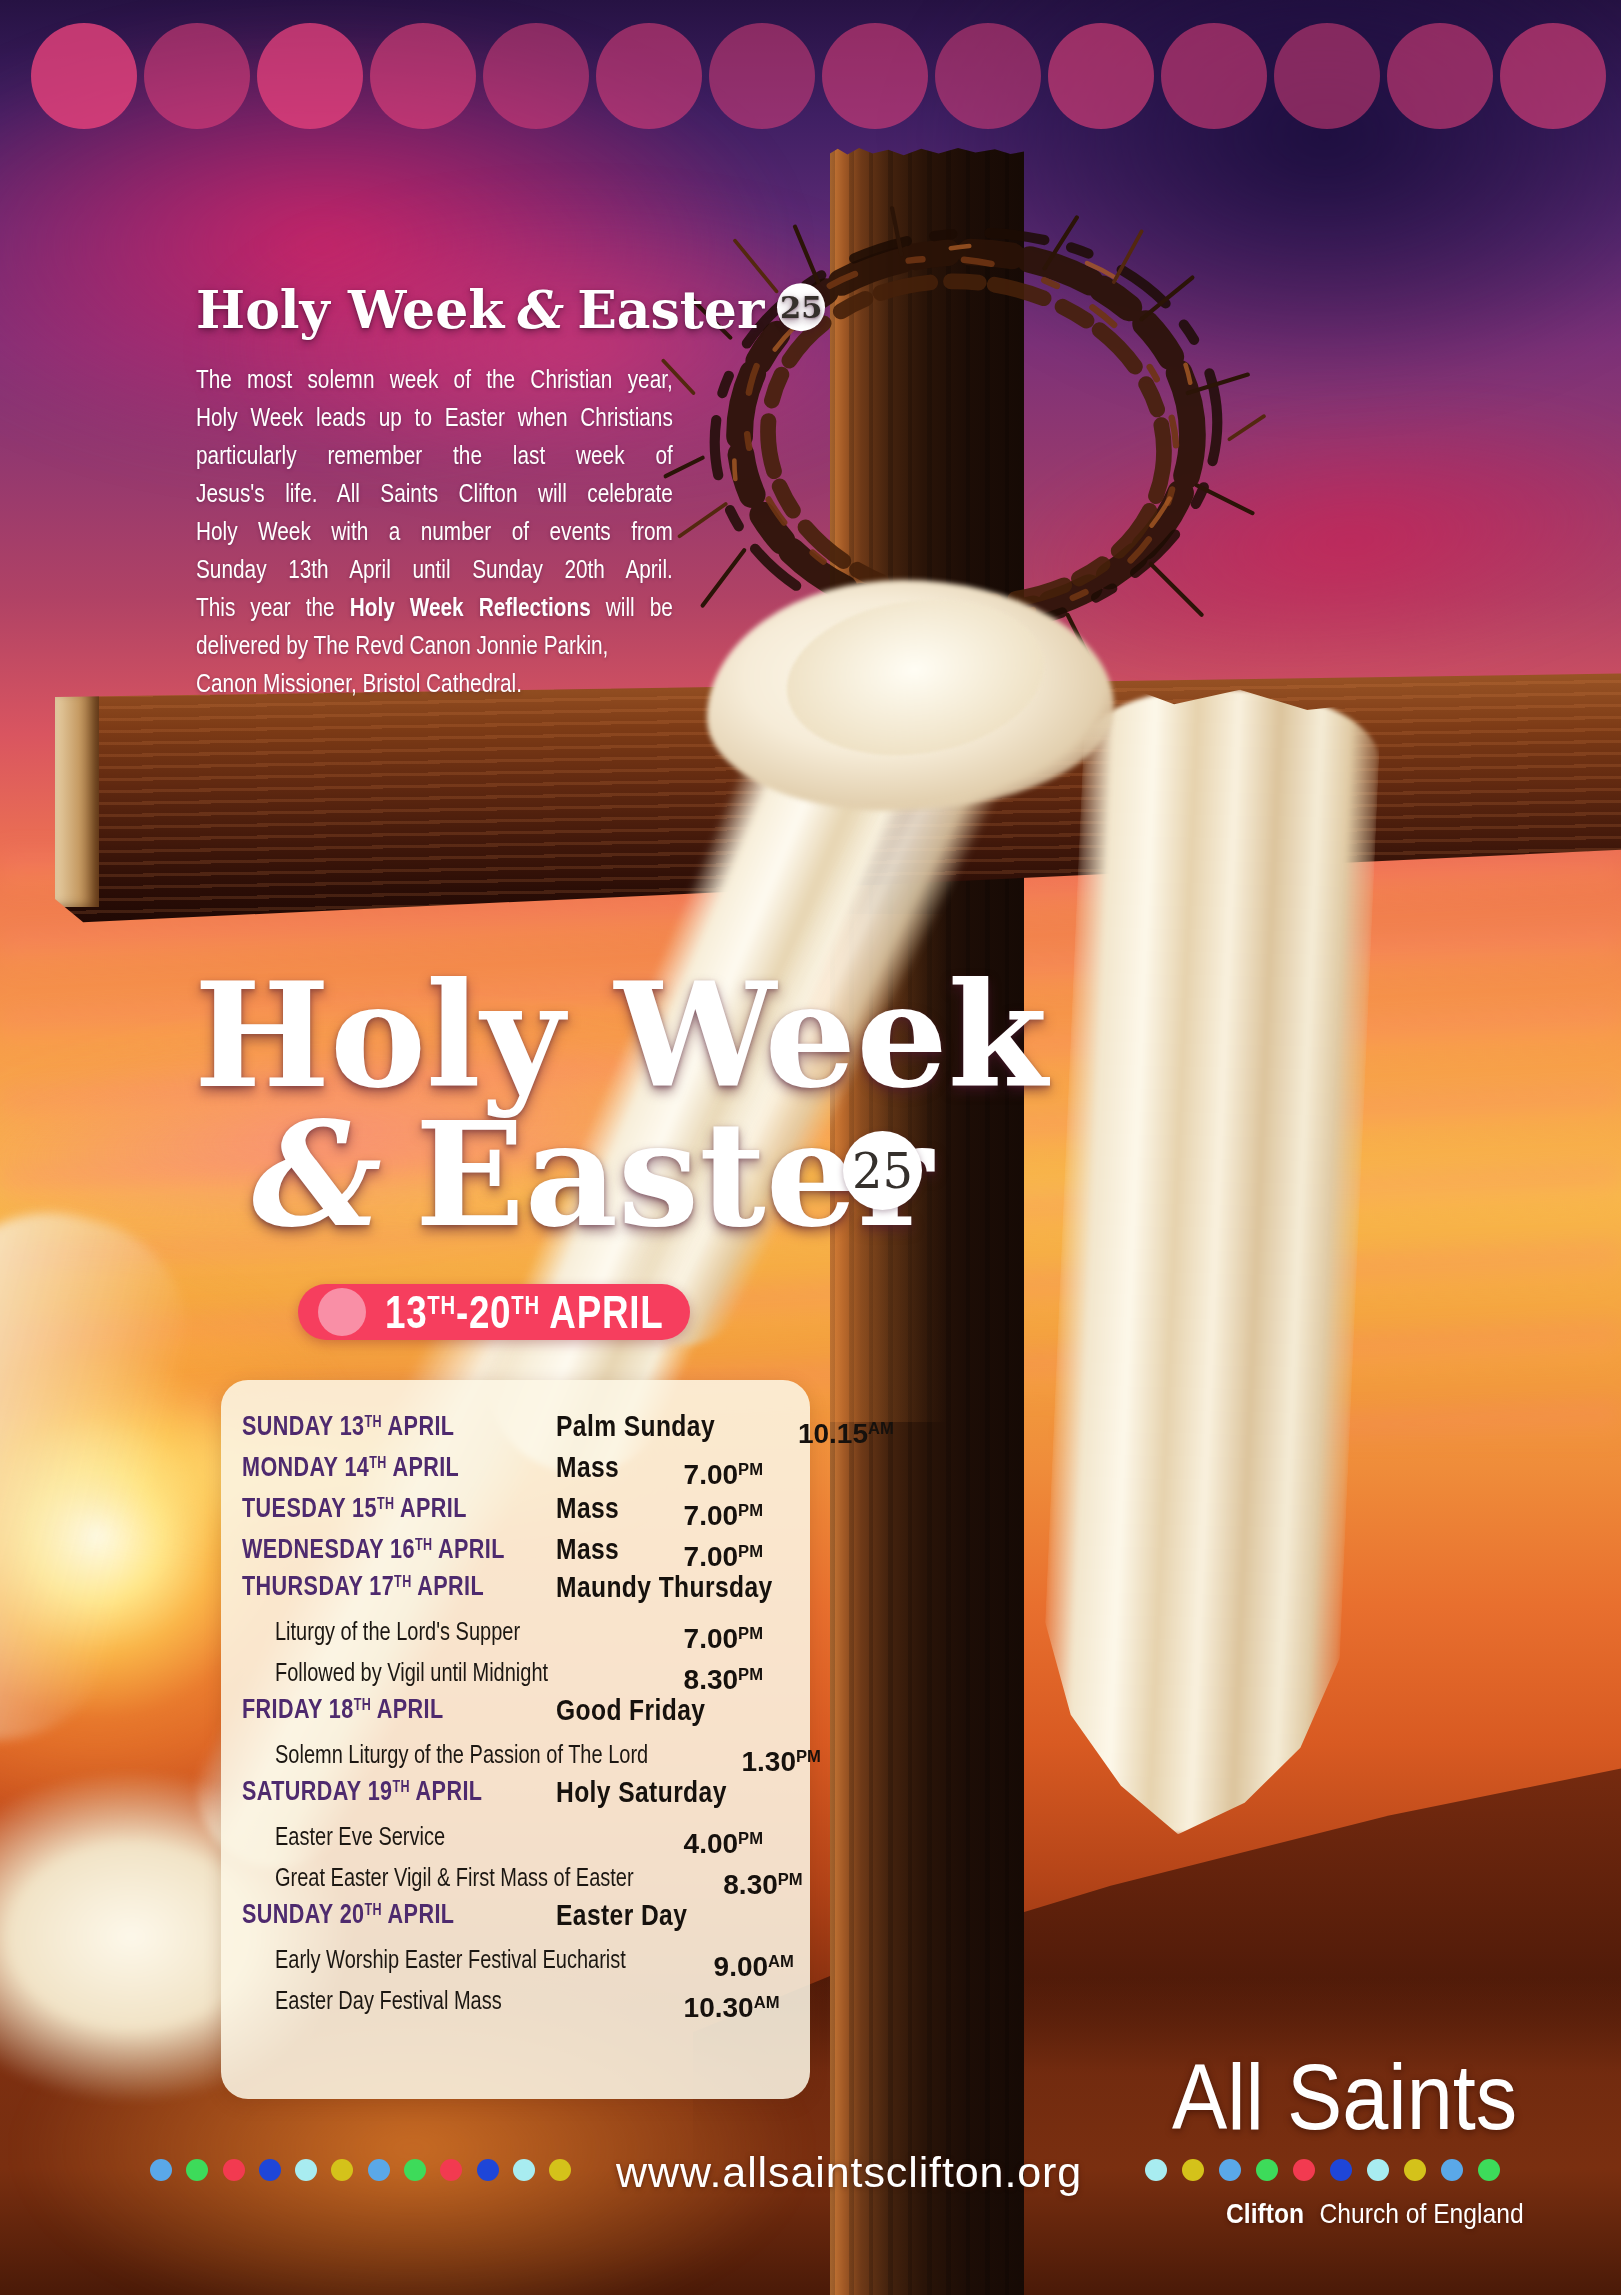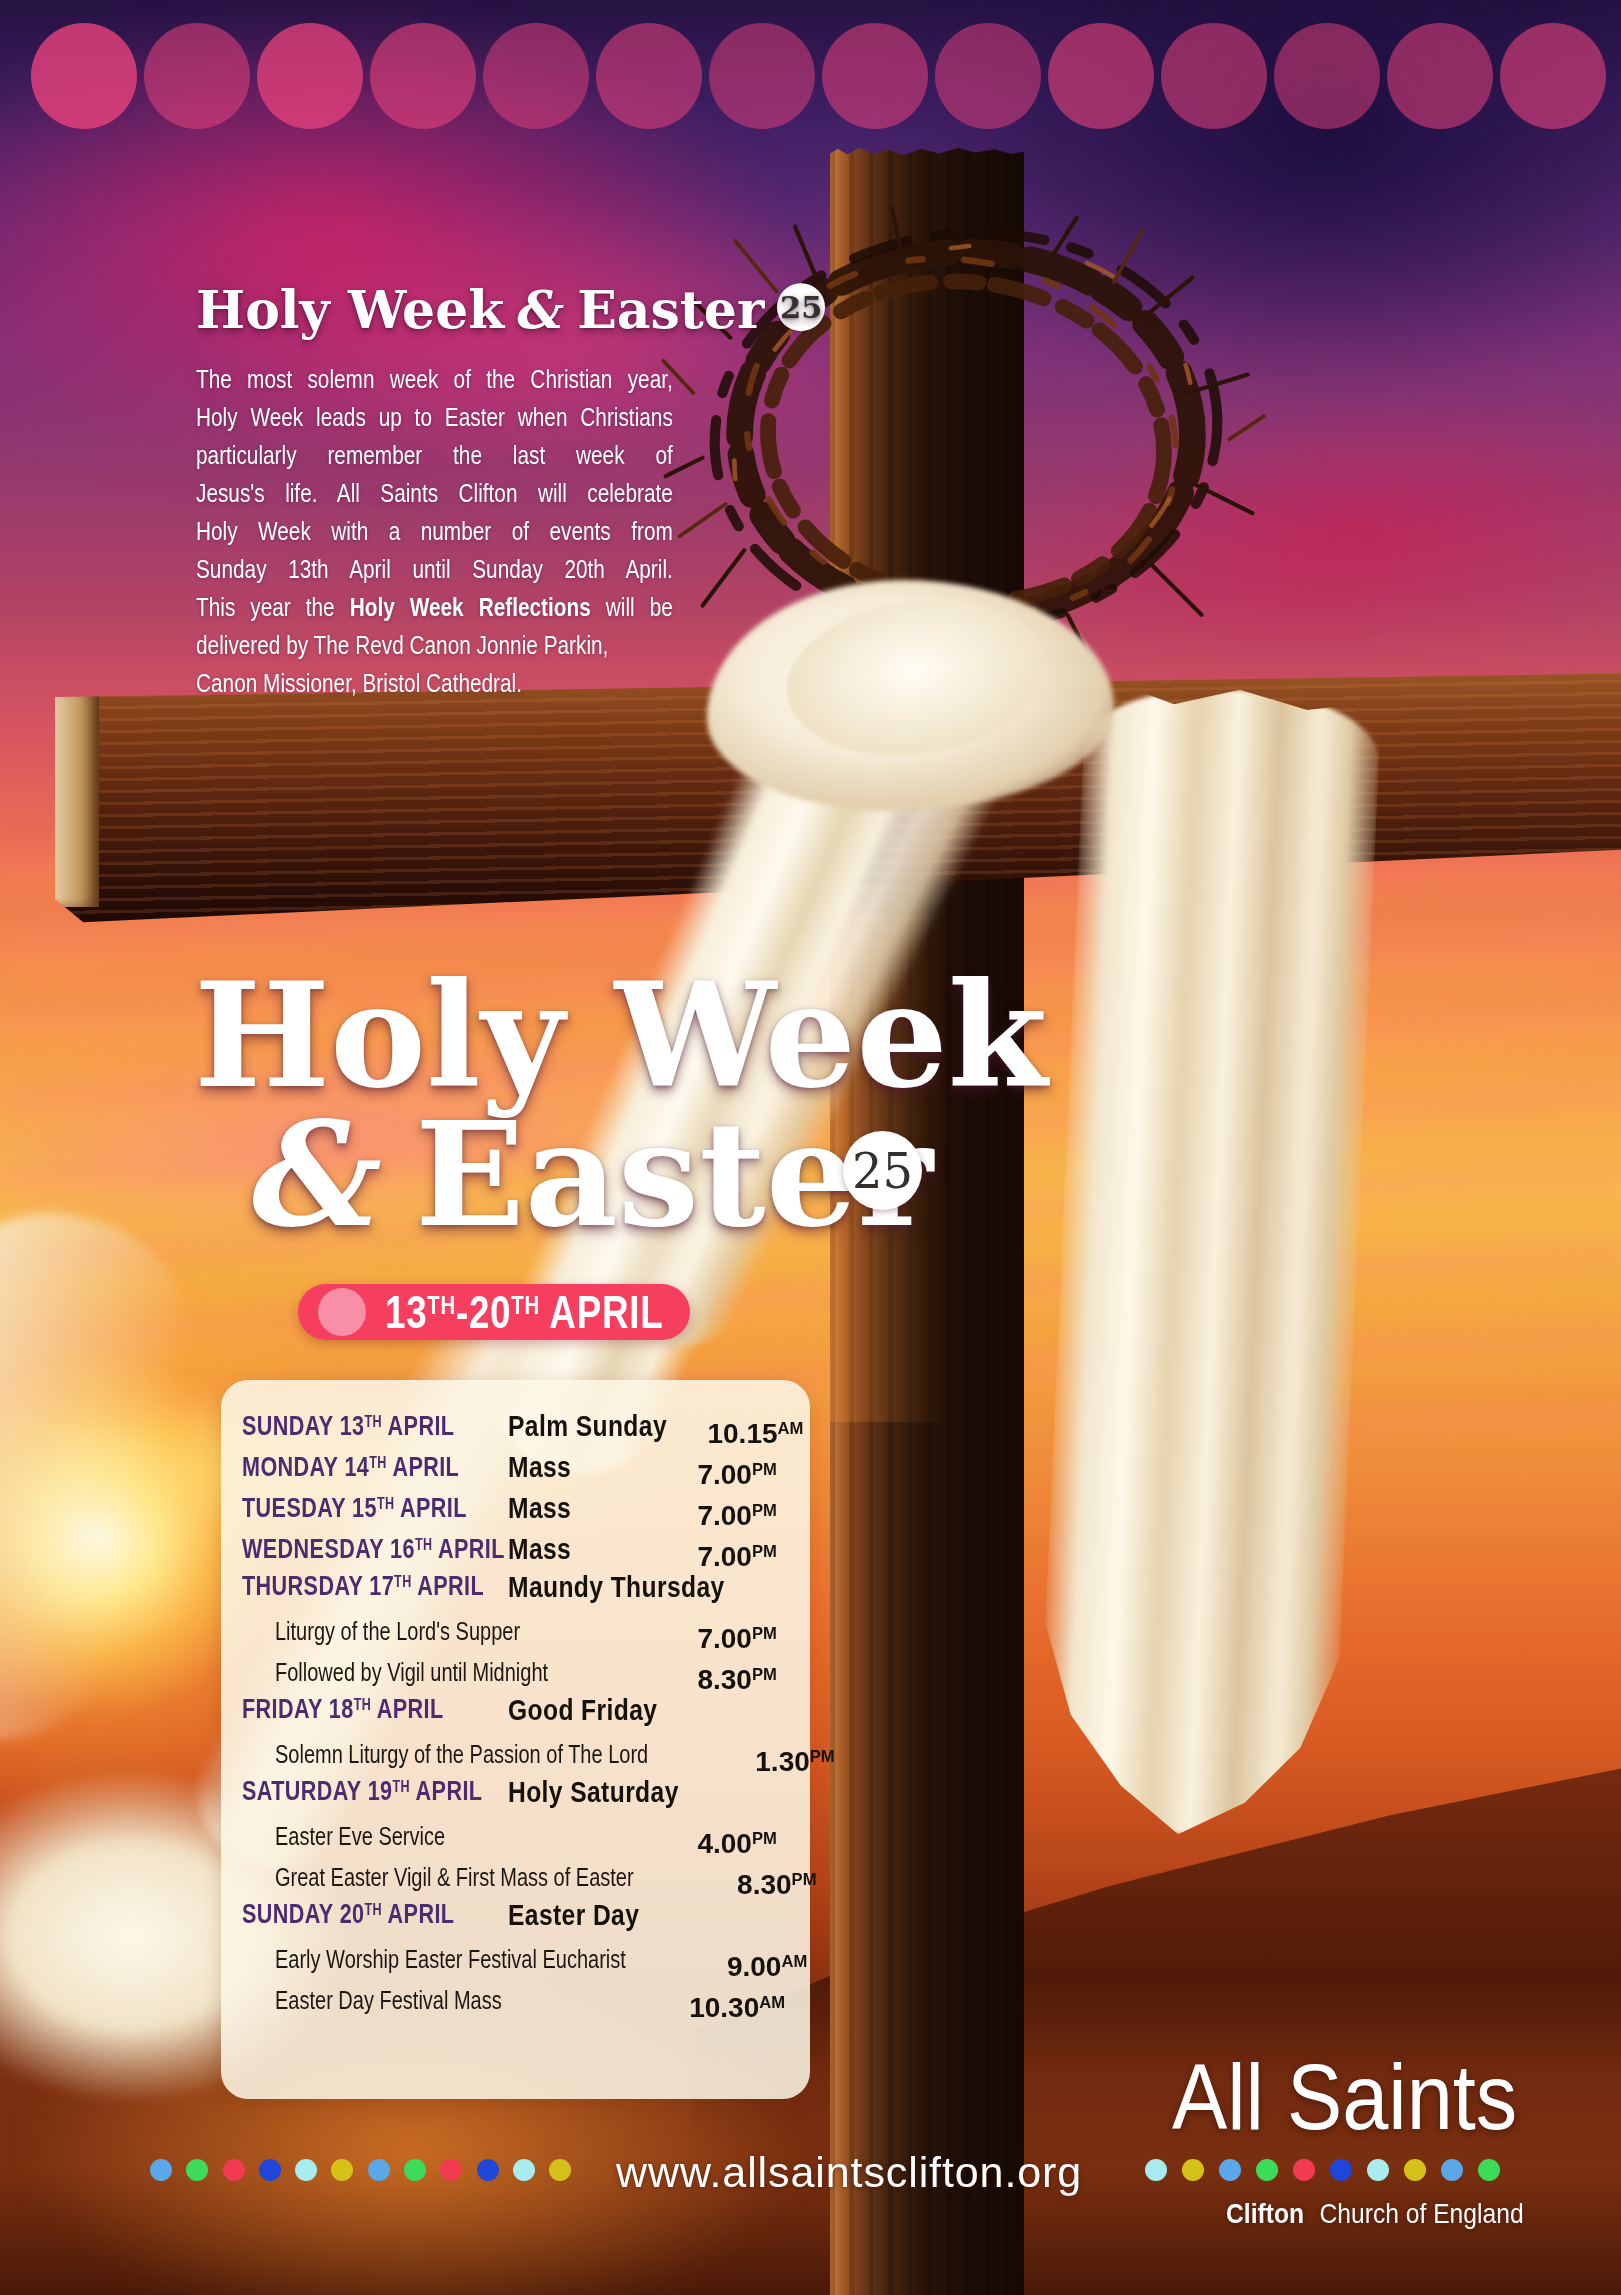--- a/index.html
+++ b/index.html
@@ -123,27 +123,27 @@
     display:flex;align-items:center;box-shadow:0 3.7px 12px rgba(120,20,40,.3);}
   .pill-dot{width:48px;height:48px;border-radius:50%;background:var(--pill-circle);margin-left:20.3px;flex:0 0 auto;}
   .pill-text{margin-left:18.5px;font-weight:700;font-size:46px;color:#fff;white-space:nowrap;
     transform:scaleX(.8);transform-origin:0 50%;letter-spacing:0.9px;}
   .pill-text .sup{display:inline-block;font-size:25.4px;transform:translateY(-14px);}
 
   
   .panel{left:221px;top:1380px;width:589px;height:719px;border-radius:27px;background:var(--panel-bg);
     padding:22px 19.4px 0 21px;box-sizing:border-box;box-shadow:0 4.6px 18.5px rgba(100,40,10,.18);}
   .row{display:grid;height:41px;align-items:center;}
-  .row.day{grid-template-columns:266px 1fr 107px;}
+  .row.day{grid-template-columns:266px 1fr 107px;gap:48px;}
   .row.bullet,.row.cont{grid-template-columns:33px 1fr 107px;}
   .cond{display:inline-block;white-space:nowrap;transform-origin:0 50%;}
   .day-label{font-weight:700;font-size:27px;color:var(--purple);transform:scaleX(.8);letter-spacing:0.5px;}
   .day-label .sup{display:inline-block;font-size:15.7px;transform:translateY(-7.9px);}
   .event{font-weight:700;font-size:30px;color:var(--ink);transform:scaleX(.82);letter-spacing:0.5px;}
-  .time-cell{text-align:center;font-weight:700;font-size:28px;color:var(--ink);white-space:nowrap;margin-top:16px;}
+  .time-cell{text-align:left;font-weight:700;font-size:28px;color:var(--ink);white-space:nowrap;margin-top:16px;}
   .time-cell .ampm{display:inline-block;font-size:16.6px;transform:translateY(-9.2px);}
   .bdot{width:15.7px;height:15.7px;border-radius:50%;background:var(--bullet);margin-left:7.4px;}
   .btext{font-size:25px;color:#1c1712;transform:scaleX(.8);}
 
   
   .footer-logo{left:1172px;top:2051px;font-size:92px;line-height:1;color:#fff;white-space:nowrap;
     transform:scaleX(.9);transform-origin:0 0;text-shadow:0 2.3px 8.3px rgba(50,12,4,.6);}
   .footer-url{left:616px;top:2148px;font-size:43px;color:#fff;white-space:nowrap;letter-spacing:0.9px;
     text-shadow:0 1.4px 5.5px rgba(60,15,5,.55);}
   .fdots{display:flex;top:2159px;}

